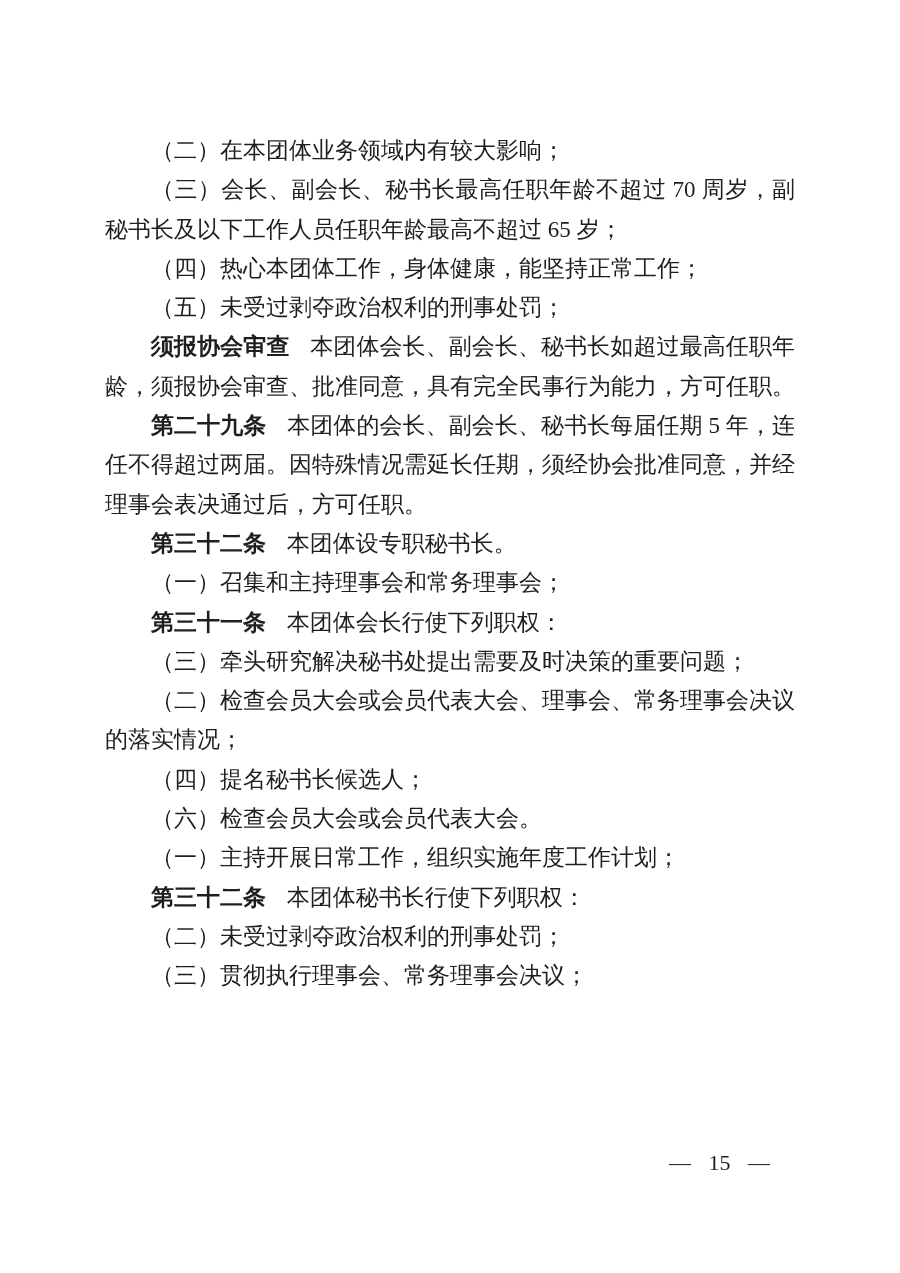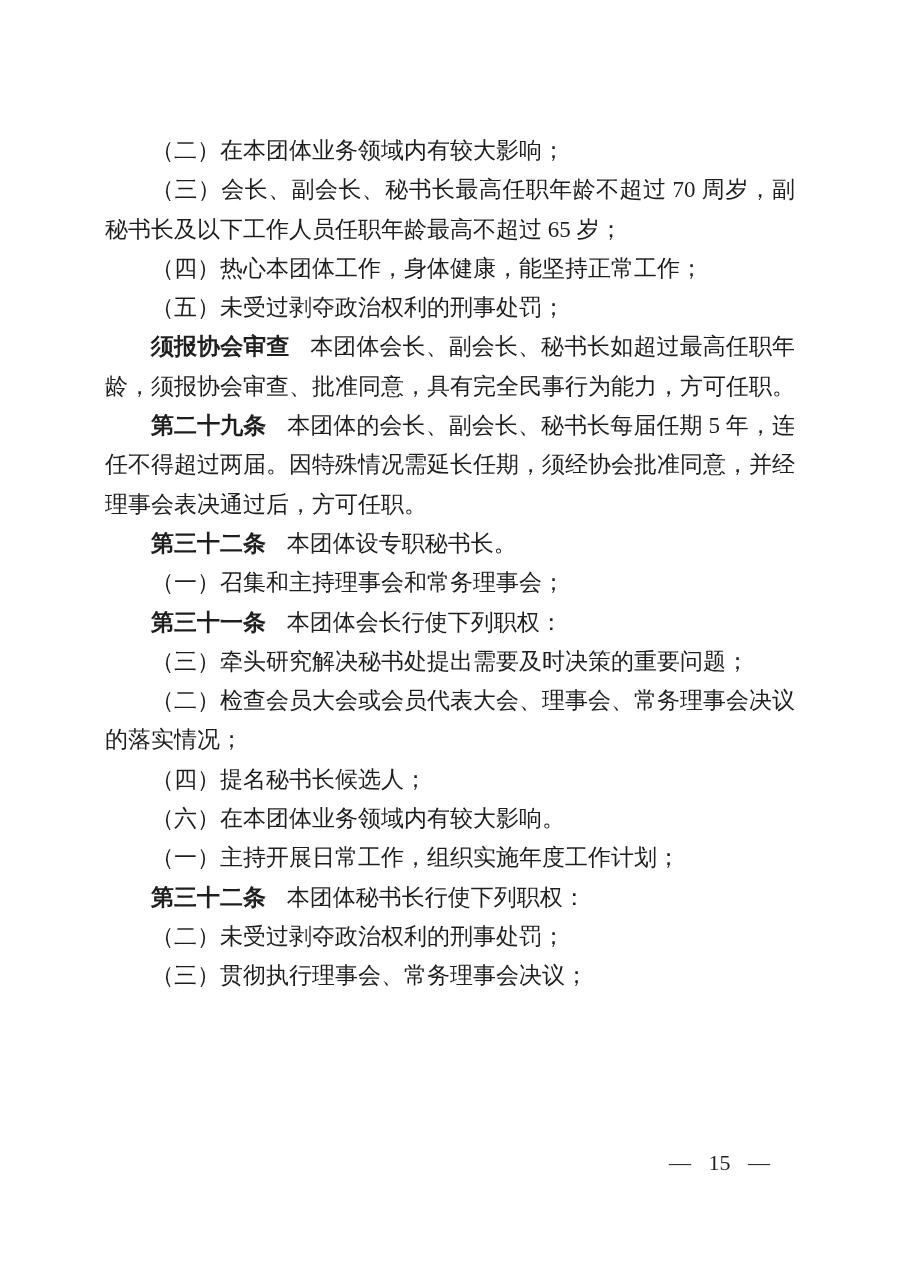--- a/index.html
+++ b/index.html
@@ -61,21 +61,21 @@
       <p class="para item"><span>（四）热心本团体工作，身体健康，能坚持正常工作；</span></p>
       <p class="para item"><span>（五）未受过剥夺政治权利的刑事处罚；</span></p>
       <p class="para article"><span class="article-head">须报协会审查</span><span>本团体会长、副会长、秘书长如超过最高任职年龄，须报协会审查、批准同意，具有完全民事行为能力，方可任职。</span></p>
       <p class="para article"><span class="article-head">第二十九条</span><span>本团体的会长、副会长、秘书长每届任期 5 年，连任不得超过两届。因特殊情况需延长任期，须经协会批准同意，并经理事会表决通过后，方可任职。</span></p>
       <p class="para article"><span class="article-head">第三十二条</span><span>本团体设专职秘书长。</span></p>
       <p class="para item"><span>（一）召集和主持理事会和常务理事会；</span></p>
       <p class="para article"><span class="article-head">第三十一条</span><span>本团体会长行使下列职权：</span></p>
       <p class="para item"><span>（三）牵头研究解决秘书处提出需要及时决策的重要问题；</span></p>
       <p class="para item"><span>（二）检查会员大会或会员代表大会、理事会、常务理事会决议的落实情况；</span></p>
       <p class="para item"><span>（四）提名秘书长候选人；</span></p>
-      <p class="para item"><span>（六）在本团体业务领域内有较大影响。</span></p>
+      <p class="para item"><span>（六）检查会员大会或会员代表大会。</span></p>
       <p class="para item"><span>（一）主持开展日常工作，组织实施年度工作计划；</span></p>
       <p class="para article"><span class="article-head">第三十二条</span><span>本团体秘书长行使下列职权：</span></p>
       <p class="para item"><span>（二）未受过剥夺政治权利的刑事处罚；</span></p>
       <p class="para item"><span>（三）贯彻执行理事会、常务理事会决议；</span></p>
     </div>
   <div class="footer">
     <span class="dash">—</span>
     <span class="pn">15</span>
     <span class="dash">—</span>
   </div>

